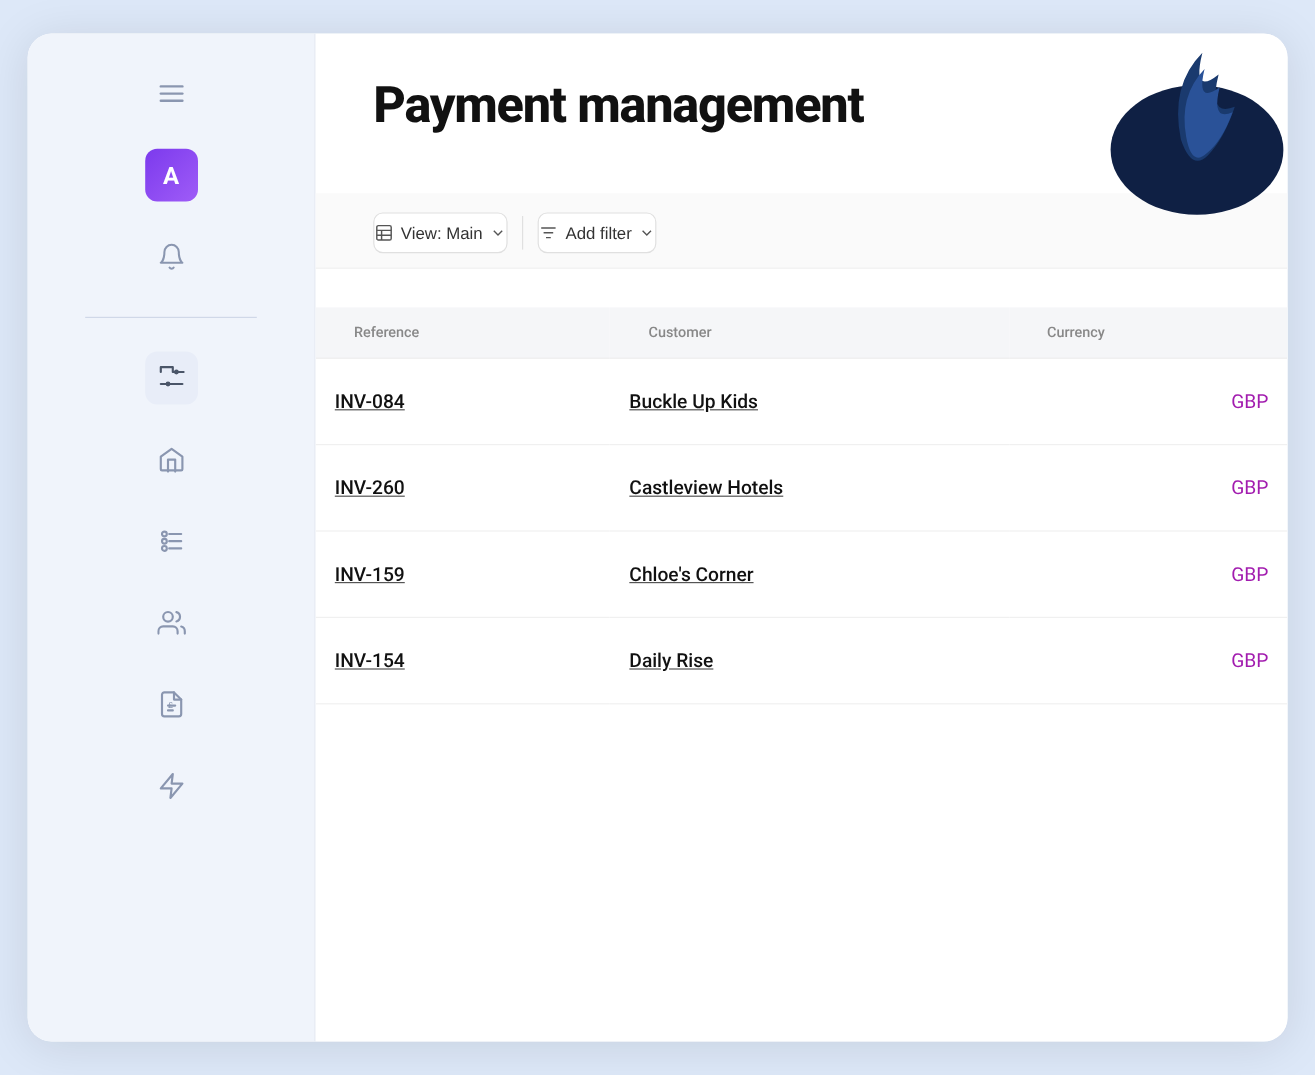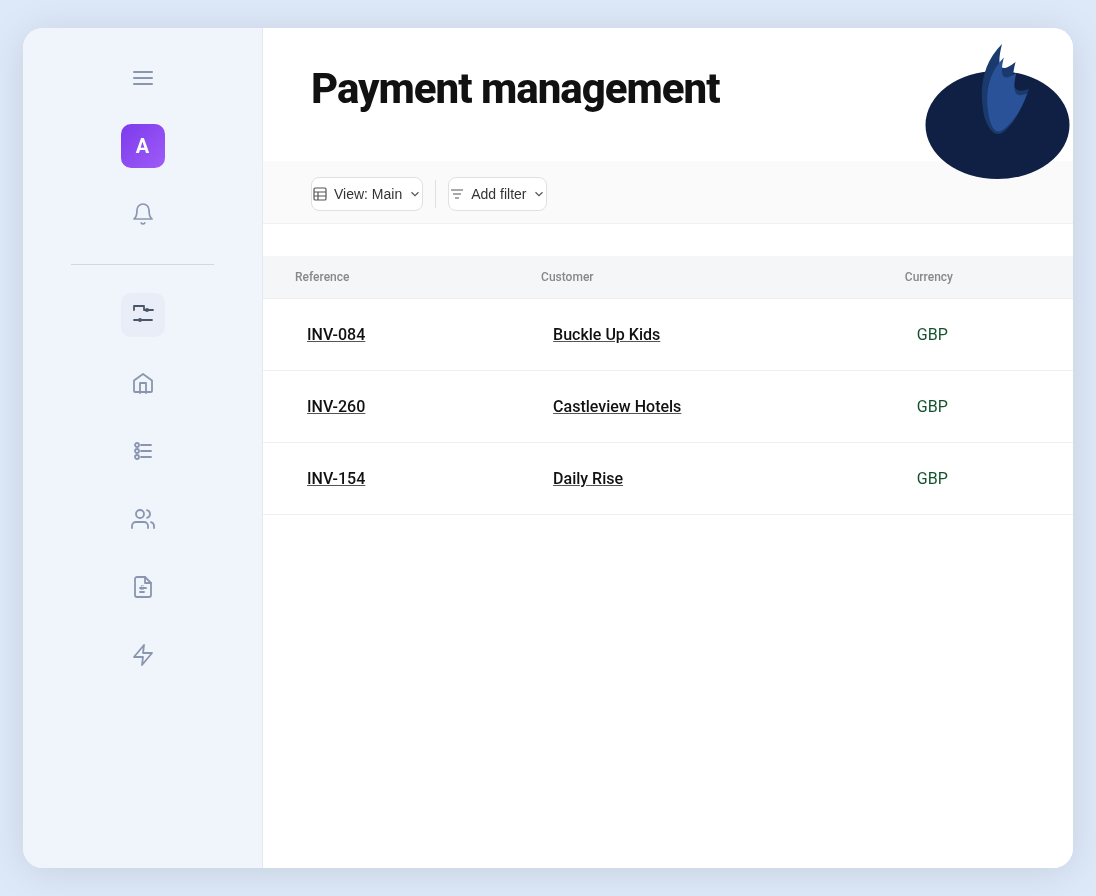--- a/index.html
+++ b/index.html
@@ -177,37 +177,38 @@
       font-weight: 500;
       color: #888;
       border-bottom: 1px solid #eee;
     }
 
     tbody tr {
       border-bottom: 1px solid #f0f0f0;
     }
 
     tbody td {
-      padding: 26px 44px;
+      padding: 26px 16px;
       font-size: 16px;
       color: #222;
       vertical-align: middle;
     }
 
     .cell-link {
       color: #111;
       text-decoration: underline;
       text-decoration-color: #555;
       cursor: pointer;
       font-weight: 500;
     }
 
     .cell-currency {
-      color: #14532d;
+      color: #a21caf;
       font-weight: 400;
+      text-align: right;
     }
   </style>
 </head>
 <body>
 
 <div class="app-window">
 
   <nav class="sidebar">
     <div class="sidebar-icon">
       <svg viewBox="0 0 24 24" fill="none" stroke="currentColor" stroke-width="2" stroke-linecap="round">
@@ -340,20 +341,25 @@
               <td><span class="cell-link">INV-084</span></td>
               <td><span class="cell-link">Buckle Up Kids</span></td>
               <td class="cell-currency">GBP</td>
             </tr>
             <tr>
               <td><span class="cell-link">INV-260</span></td>
               <td><span class="cell-link">Castleview Hotels</span></td>
               <td class="cell-currency">GBP</td>
             </tr>
             <tr>
+              <td><span class="cell-link">INV-159</span></td>
+              <td><span class="cell-link">Chloe's Corner</span></td>
+              <td class="cell-currency">GBP</td>
+            </tr>
+            <tr>
               <td><span class="cell-link">INV-154</span></td>
               <td><span class="cell-link">Daily Rise</span></td>
               <td class="cell-currency">GBP</td>
             </tr>
           </tbody>
       </table>
     </div>
   </main>
 </div>
 

